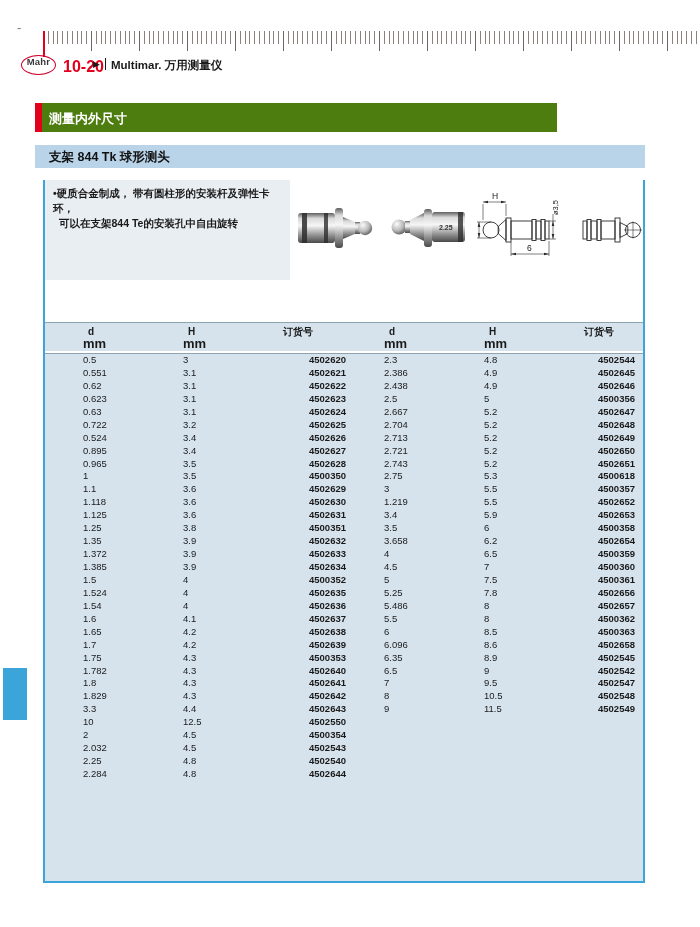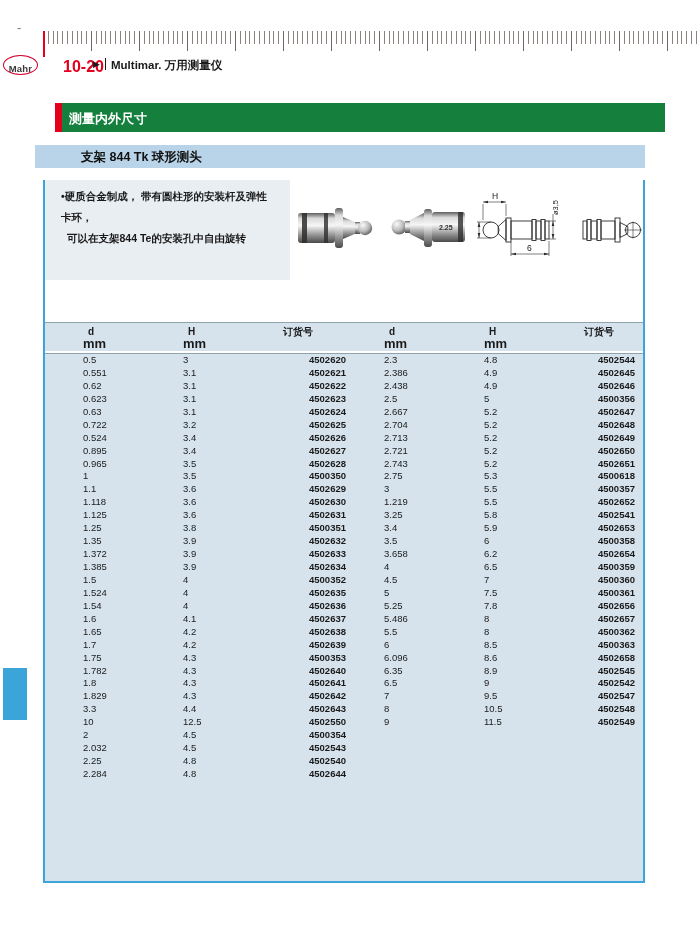--- a/index.html
+++ b/index.html
@@ -8,38 +8,38 @@
     font-family:"Liberation Sans", sans-serif; color:#1a1a1a; overflow:hidden;
   }
   
   .dash{position:absolute; left:17px; top:20px; font-size:13px; color:#777;}
   .ruler-minor{position:absolute; left:43px; top:31px; width:654px; height:13px;
     background:repeating-linear-gradient(90deg,#8b8280 0,#8b8280 1px,transparent 1px,transparent 4.8px);}
   .ruler-major{position:absolute; left:43px; top:31px; width:654px; height:20px;
     background:repeating-linear-gradient(90deg,#6f6764 0,#6f6764 1.2px,transparent 1.2px,transparent 48px);}
   .ruler-red{position:absolute; left:43px; top:31px; width:1.5px; height:26px; background:#e2001c;}
   
-  .logo{position:absolute; left:3px; top:55px; width:33px; height:18px;
-    border:1.4px solid #d0002b; border-radius:50%; display:flex; align-items:flex-end; justify-content:center;}
+  .logo{position:absolute; left:21px; top:55px; width:33px; height:18px;
+    border:1.4px solid #d0002b; border-radius:50%; display:flex; align-items:flex-start; justify-content:center;}
   .logo span{font-size:9.5px; font-weight:bold; color:#3a3a3a; letter-spacing:.2px;}
   .page-no{position:absolute; left:63px; top:58px; font-size:16px; font-weight:bold; color:#e2001c;}
   .nav-arrow{position:absolute; left:93px; top:59px; font-size:9px; color:#1a1a1a;}
   .nav-pipe{position:absolute; left:105px; top:58px; width:0; height:12px; border-left:1.6px solid #1a1a1a;}
   .doc-title{position:absolute; left:111px; top:58px; font-size:11.5px; font-weight:bold; color:#1a1a1a;}
   
-  .section-bar{position:absolute; left:35px; top:103px; width:610px; height:29px; background:#15803d;margin-left:20px;}
+  .section-bar{position:absolute; left:35px; top:103px; width:522px; height:29px; background:#4d7c0f;}
   .red-accent{position:absolute; left:0; top:0; width:7px; height:29px; background:#e2001c;}
   .section-bar .t{position:absolute; left:14px; top:7px; font-size:13px; font-weight:bold; color:#ffffff;}
   .subsection-bar{position:absolute; left:35px; top:145px; width:610px; height:23px; background:#b9d4e9;}
-  .subsection-bar .t{position:absolute; left:14px; top:4px; font-size:12.5px; font-weight:bold; color:#111111;margin-left:32px;}
+  .subsection-bar .t{position:absolute; left:14px; top:4px; font-size:12.5px; font-weight:bold; color:#111111;}
   
   .content-box{position:absolute; left:43px; top:180px; width:602px; height:703px; box-sizing:border-box;
     border-left:2px solid #3ba5da; border-right:2px solid #3ba5da; border-bottom:2px solid #3ba5da; background:#ffffff;}
   .desc-panel{position:absolute; left:0; top:0; width:245px; height:100px; background:#e9eef3;
-    box-sizing:border-box; padding:6px 16px; font-size:10.5px; font-weight:bold; line-height:21px; color:#1a1a1a;}
+    box-sizing:border-box; padding:6px 8px; font-size:10.5px; font-weight:bold; line-height:15px; color:#1a1a1a;}
   .desc-line2{padding-left:6px;}
   .photo1{position:absolute; left:250px; top:22px;}
   .photo2{position:absolute; left:344px; top:20px;}
   .tech-drawing{position:absolute; left:430px; top:10px;}
   .tech-drawing2{position:absolute; left:536px; top:30px;}
   
   .thead{position:absolute; left:0; top:142px; width:598px; height:29px; background:#d6e3ed;
     border-top:1px solid #8fa3af; box-sizing:border-box;}
   .tbody{position:absolute; left:0; top:173px; width:598px; height:528px; background:#d6e3ed;
     border-top:1px solid #8fa3af; box-sizing:border-box; padding-top:20px;}
@@ -433,25 +433,20 @@
             <span class="c-d">3</span>
             <span class="c-h">5.5</span>
             <span class="c-ord">4500357</span>
           </div>
           <div class="trow">
             <span class="c-d">1.219</span>
             <span class="c-h">5.5</span>
             <span class="c-ord">4502652</span>
           </div>
           <div class="trow">
-            <span class="c-d">3.25</span>
-            <span class="c-h">5.8</span>
-            <span class="c-ord">4502541</span>
-          </div>
-          <div class="trow">
             <span class="c-d">3.4</span>
             <span class="c-h">5.9</span>
             <span class="c-ord">4502653</span>
           </div>
           <div class="trow">
             <span class="c-d">3.5</span>
             <span class="c-h">6</span>
             <span class="c-ord">4500358</span>
           </div>
           <div class="trow">

